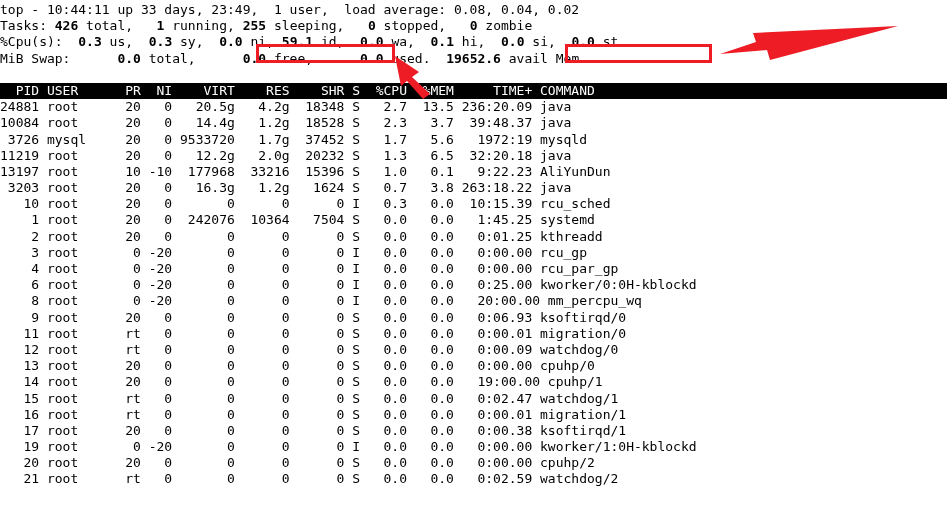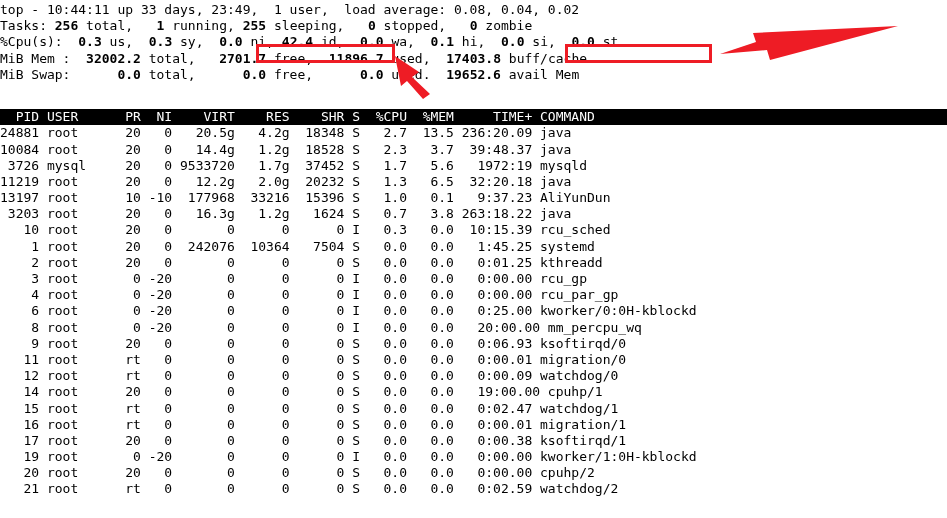--- a/index.html
+++ b/index.html
@@ -36,21 +36,20 @@
   .b { font-weight: bold; }
 
   
   .hdrbar {
     background: #000000;
     color: #ffffff;
     white-space: pre;
     height: 16.2px;
     width: 947px;
     font-weight: normal;
-    margin-top: 10px;
   }
   .gap { height: 16.2px; }
 
   
   .row-bold { font-weight: bold; }
 
   
   .annot-box {
     position: absolute;
     border: 3px solid #ee1c25;
@@ -63,43 +62,43 @@
     overflow: visible;
   }
 </style>
 </head>
 <body>
 
 <div id="screen">
 
   <div id="term">
     <div class="line">top - 10:44:11 up 33 days, 23:49,  1 user,  load average: 0.08, 0.04, 0.02</div>
-    <div class="line">Tasks: <span class="b">256</span> total,   <span class="b">1</span> running, <span class="b">255</span> sleeping,   <span class="b">0</span> stopped,   <span class="b">0</span> zombie</div>
-    <div class="line">%Cpu(s):  <span class="b">0.3</span> us,  <span class="b">0.3</span> sy,  <span class="b">0.0</span> ni, <span class="b">42.4</span> id,  <span class="b">0.0</span> wa,  <span class="b">0.1</span> hi,  <span class="b">0.0</span> si,  <span class="b">0.0</span> st</div>
-    <div class="line">MiB Mem :  <span class="b">32002.2</span> total,   <span class="b">2701.7</span> free,  <span class="b">11896.7</span> used,  <span class="b">17403.8</span> buff/cache</div>
+    <div class="line">Tasks: <span class="b">426</span> total,   <span class="b">1</span> running, <span class="b">255</span> sleeping,   <span class="b">0</span> stopped,   <span class="b">0</span> zombie</div>
+    <div class="line">%Cpu(s):  <span class="b">0.3</span> us,  <span class="b">0.3</span> sy,  <span class="b">0.0</span> ni, <span class="b">59.1</span> id,  <span class="b">0.0</span> wa,  <span class="b">0.1</span> hi,  <span class="b">0.0</span> si,  <span class="b">0.0</span> st</div>
     <div class="line">MiB Swap:      <span class="b">0.0</span> total,      <span class="b">0.0</span> free,      <span class="b">0.0</span> used.  <span class="b">19652.6</span> avail Mem</div>
     <div class="gap"></div>
     <div class="hdrbar">  PID USER      PR  NI    VIRT    RES    SHR S  %CPU  %MEM     TIME+ COMMAND                                                                      </div>
     <div id="rows">
         <div class="line">24881 root      20   0   20.5g   4.2g  18348 S   2.7  13.5 236:20.09 java</div>
         <div class="line">10084 root      20   0   14.4g   1.2g  18528 S   2.3   3.7  39:48.37 java</div>
         <div class="line"> 3726 mysql     20   0 9533720   1.7g  37452 S   1.7   5.6   1972:19 mysqld</div>
         <div class="line">11219 root      20   0   12.2g   2.0g  20232 S   1.3   6.5  32:20.18 java</div>
-        <div class="line">13197 root      10 -10  177968  33216  15396 S   1.0   0.1   9:37.23 AliYunDun</div>
+        <div class="line">13197 root      10 -10  177968  33216  15396 S   1.0   0.1   9:22.23 AliYunDun</div>
         <div class="line"> 3203 root      20   0   16.3g   1.2g   1624 S   0.7   3.8 263:18.22 java</div>
         <div class="line">   10 root      20   0       0      0      0 I   0.3   0.0  10:15.39 rcu_sched</div>
         <div class="line">    1 root      20   0  242076  10364   7504 S   0.0   0.0   1:45.25 systemd</div>
         <div class="line">    2 root      20   0       0      0      0 S   0.0   0.0   0:01.25 kthreadd</div>
         <div class="line">    3 root       0 -20       0      0      0 I   0.0   0.0   0:00.00 rcu_gp</div>
         <div class="line">    4 root       0 -20       0      0      0 I   0.0   0.0   0:00.00 rcu_par_gp</div>
         <div class="line">    6 root       0 -20       0      0      0 I   0.0   0.0   0:25.00 kworker/0:0H-kblockd</div>
         <div class="line">    8 root       0 -20       0      0      0 I   0.0   0.0   20:00.00 mm_percpu_wq</div>
         <div class="line">    9 root      20   0       0      0      0 S   0.0   0.0   0:06.93 ksoftirqd/0</div>
         <div class="line">   11 root      rt   0       0      0      0 S   0.0   0.0   0:00.01 migration/0</div>
         <div class="line">   12 root      rt   0       0      0      0 S   0.0   0.0   0:00.09 watchdog/0</div>
+        <div class="line">   13 root      20   0       0      0      0 S   0.0   0.0   0:00.00 cpuhp/0</div>
         <div class="line">   14 root      20   0       0      0      0 S   0.0   0.0   19:00.00 cpuhp/1</div>
         <div class="line">   15 root      rt   0       0      0      0 S   0.0   0.0   0:02.47 watchdog/1</div>
         <div class="line">   16 root      rt   0       0      0      0 S   0.0   0.0   0:00.01 migration/1</div>
         <div class="line">   17 root      20   0       0      0      0 S   0.0   0.0   0:00.38 ksoftirqd/1</div>
         <div class="line">   19 root       0 -20       0      0      0 I   0.0   0.0   0:00.00 kworker/1:0H-kblockd</div>
         <div class="line">   20 root      20   0       0      0      0 S   0.0   0.0   0:00.00 cpuhp/2</div>
         <div class="line">   21 root      rt   0       0      0      0 S   0.0   0.0   0:02.59 watchdog/2</div>
       </div>
   </div>
 

